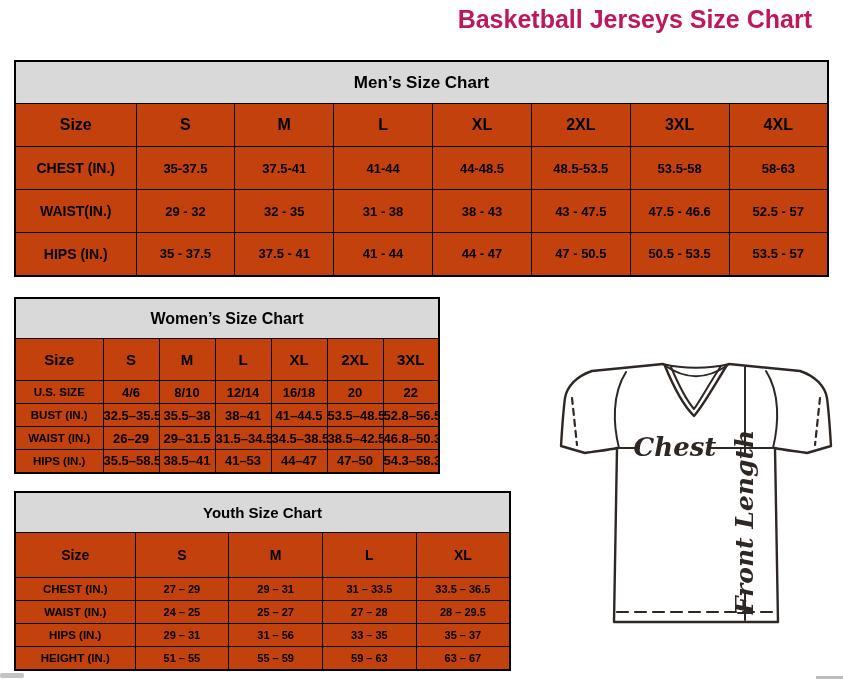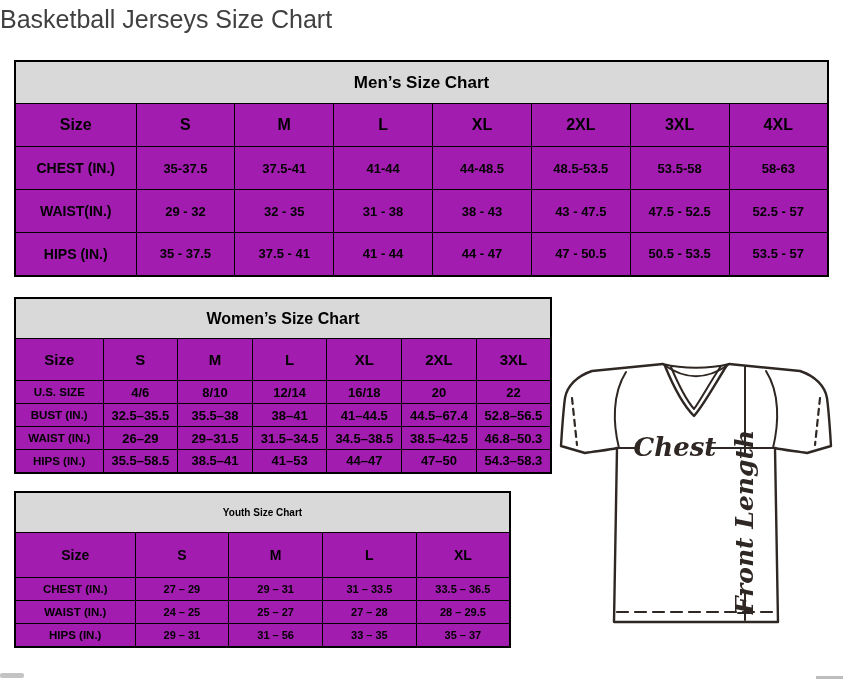--- a/index.html
+++ b/index.html
@@ -5,55 +5,55 @@
   html,body{margin:0;padding:0;}
   body{
     position:relative;
     width:843px;height:679px;
     background:#ffffff;
     overflow:hidden;
     font-family:"Liberation Sans",sans-serif;
   }
   .page-title{
     position:absolute;top:5px;left:0;width:812px;
-    text-align:left;
-    font-weight:normal;font-size:25px;color:#404040;
+    text-align:right;
+    font-weight:bold;font-size:25px;color:#be185d;
     letter-spacing:0px;
   }
   table.sizetable{
     position:absolute;
     border-collapse:collapse;
     table-layout:fixed;
-    background:#a21caf;
+    background:#c2410c;
     border:2px solid #000;
   }
   .sizetable th,.sizetable td{
     border:1px solid #000;
     text-align:center;vertical-align:middle;
     font-weight:bold;color:#000;padding:0;
     white-space:nowrap;overflow:hidden;
   }
   .sizetable tr.titlerow th{background:#d9d9d9;}
   
   .t0{left:14px;top:60px;width:815px;}
   .t0 tr.titlerow th{height:41px;font-size:17px;}
   .t0 tr.cols th{height:42px;font-size:16px;}
   .t0 tbody tr{height:43px;}
   .t0 tbody td{font-size:13px;}
   .t0 tbody td.rowlabel{font-size:14px;}
   
-  .t1{left:14px;top:297px;width:538px;}
+  .t1{left:14px;top:297px;width:426px;}
   .t1 tr.titlerow th{height:39px;font-size:16px;}
   .t1 tr.cols th{height:41px;font-size:15px;}
   .t1 tbody tr{height:23px;}
   .t1 tbody td{font-size:13px;}
   .t1 tbody td.rowlabel{font-size:11.5px;}
   
   .t2{left:14px;top:491px;width:497px;}
-  .t2 tr.titlerow th{height:39px;font-size:10px;}
+  .t2 tr.titlerow th{height:39px;font-size:15px;}
   .t2 tr.cols th{height:44px;font-size:14px;}
   .t2 tbody tr{height:23px;}
   .t2 tbody td{font-size:11px;}
   .t2 tbody td.rowlabel{font-size:11.5px;}
 
   .jersey-wrap{position:absolute;left:553px;top:358px;width:290px;height:270px;}
   .jersey-wrap svg{display:block;}
   .jersey-label{
     font-family:"DejaVu Serif",serif;
     font-style:italic;font-weight:bold;
@@ -104,21 +104,21 @@
         <td>53.5-58</td>
         <td>58-63</td>
       </tr>
       <tr>
         <td class="rowlabel">WAIST(IN.)</td>
         <td>29 - 32</td>
         <td>32 - 35</td>
         <td>31 - 38</td>
         <td>38 - 43</td>
         <td>43 - 47.5</td>
-        <td>47.5 - 52.5</td>
+        <td>47.5 - 46.6</td>
         <td>52.5 - 57</td>
       </tr>
       <tr>
         <td class="rowlabel">HIPS (IN.)</td>
         <td>35 - 37.5</td>
         <td>37.5 - 41</td>
         <td>41 - 44</td>
         <td>44 - 47</td>
         <td>47 - 50.5</td>
         <td>50.5 - 53.5</td>
@@ -160,21 +160,21 @@
         <td>16/18</td>
         <td>20</td>
         <td>22</td>
       </tr>
       <tr>
         <td class="rowlabel">BUST (IN.)</td>
         <td>32.5–35.5</td>
         <td>35.5–38</td>
         <td>38–41</td>
         <td>41–44.5</td>
-        <td>44.5–67.4</td>
+        <td>53.5–48.5</td>
         <td>52.8–56.5</td>
       </tr>
       <tr>
         <td class="rowlabel">WAIST (IN.)</td>
         <td>26–29</td>
         <td>29–31.5</td>
         <td>31.5–34.5</td>
         <td>34.5–38.5</td>
         <td>38.5–42.5</td>
         <td>46.8–50.3</td>
@@ -225,20 +225,27 @@
         <td>25 – 27</td>
         <td>27 – 28</td>
         <td>28 – 29.5</td>
       </tr>
       <tr>
         <td class="rowlabel">HIPS (IN.)</td>
         <td>29 – 31</td>
         <td>31 – 56</td>
         <td>33 – 35</td>
         <td>35 – 37</td>
+      </tr>
+      <tr>
+        <td class="rowlabel">HEIGHT (IN.)</td>
+        <td>51 – 55</td>
+        <td>55 – 59</td>
+        <td>59 – 63</td>
+        <td>63 – 67</td>
       </tr>
     </tbody>
 </table>
 
 <div class="jersey-wrap">
   <svg width="290" height="270" viewBox="0 0 290 270">
     <g fill="none" stroke="#2e2723" stroke-width="2.4" stroke-linejoin="round" stroke-linecap="round">
 
       <path d="
         M 110,6 L 39,13

